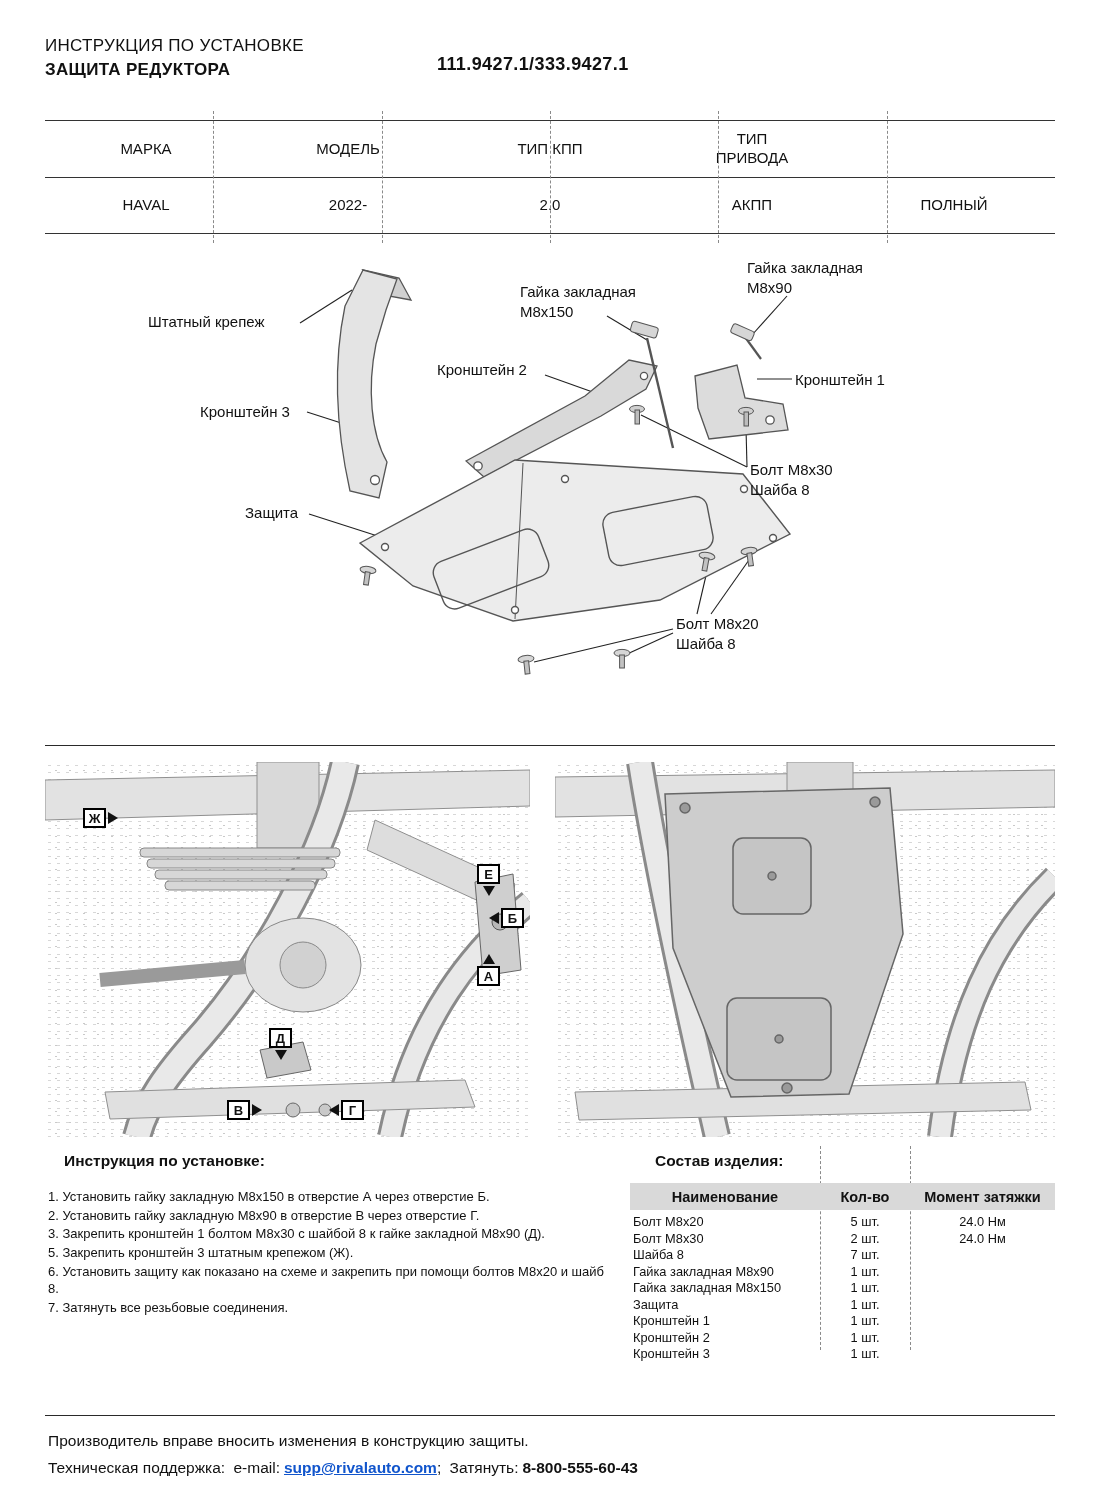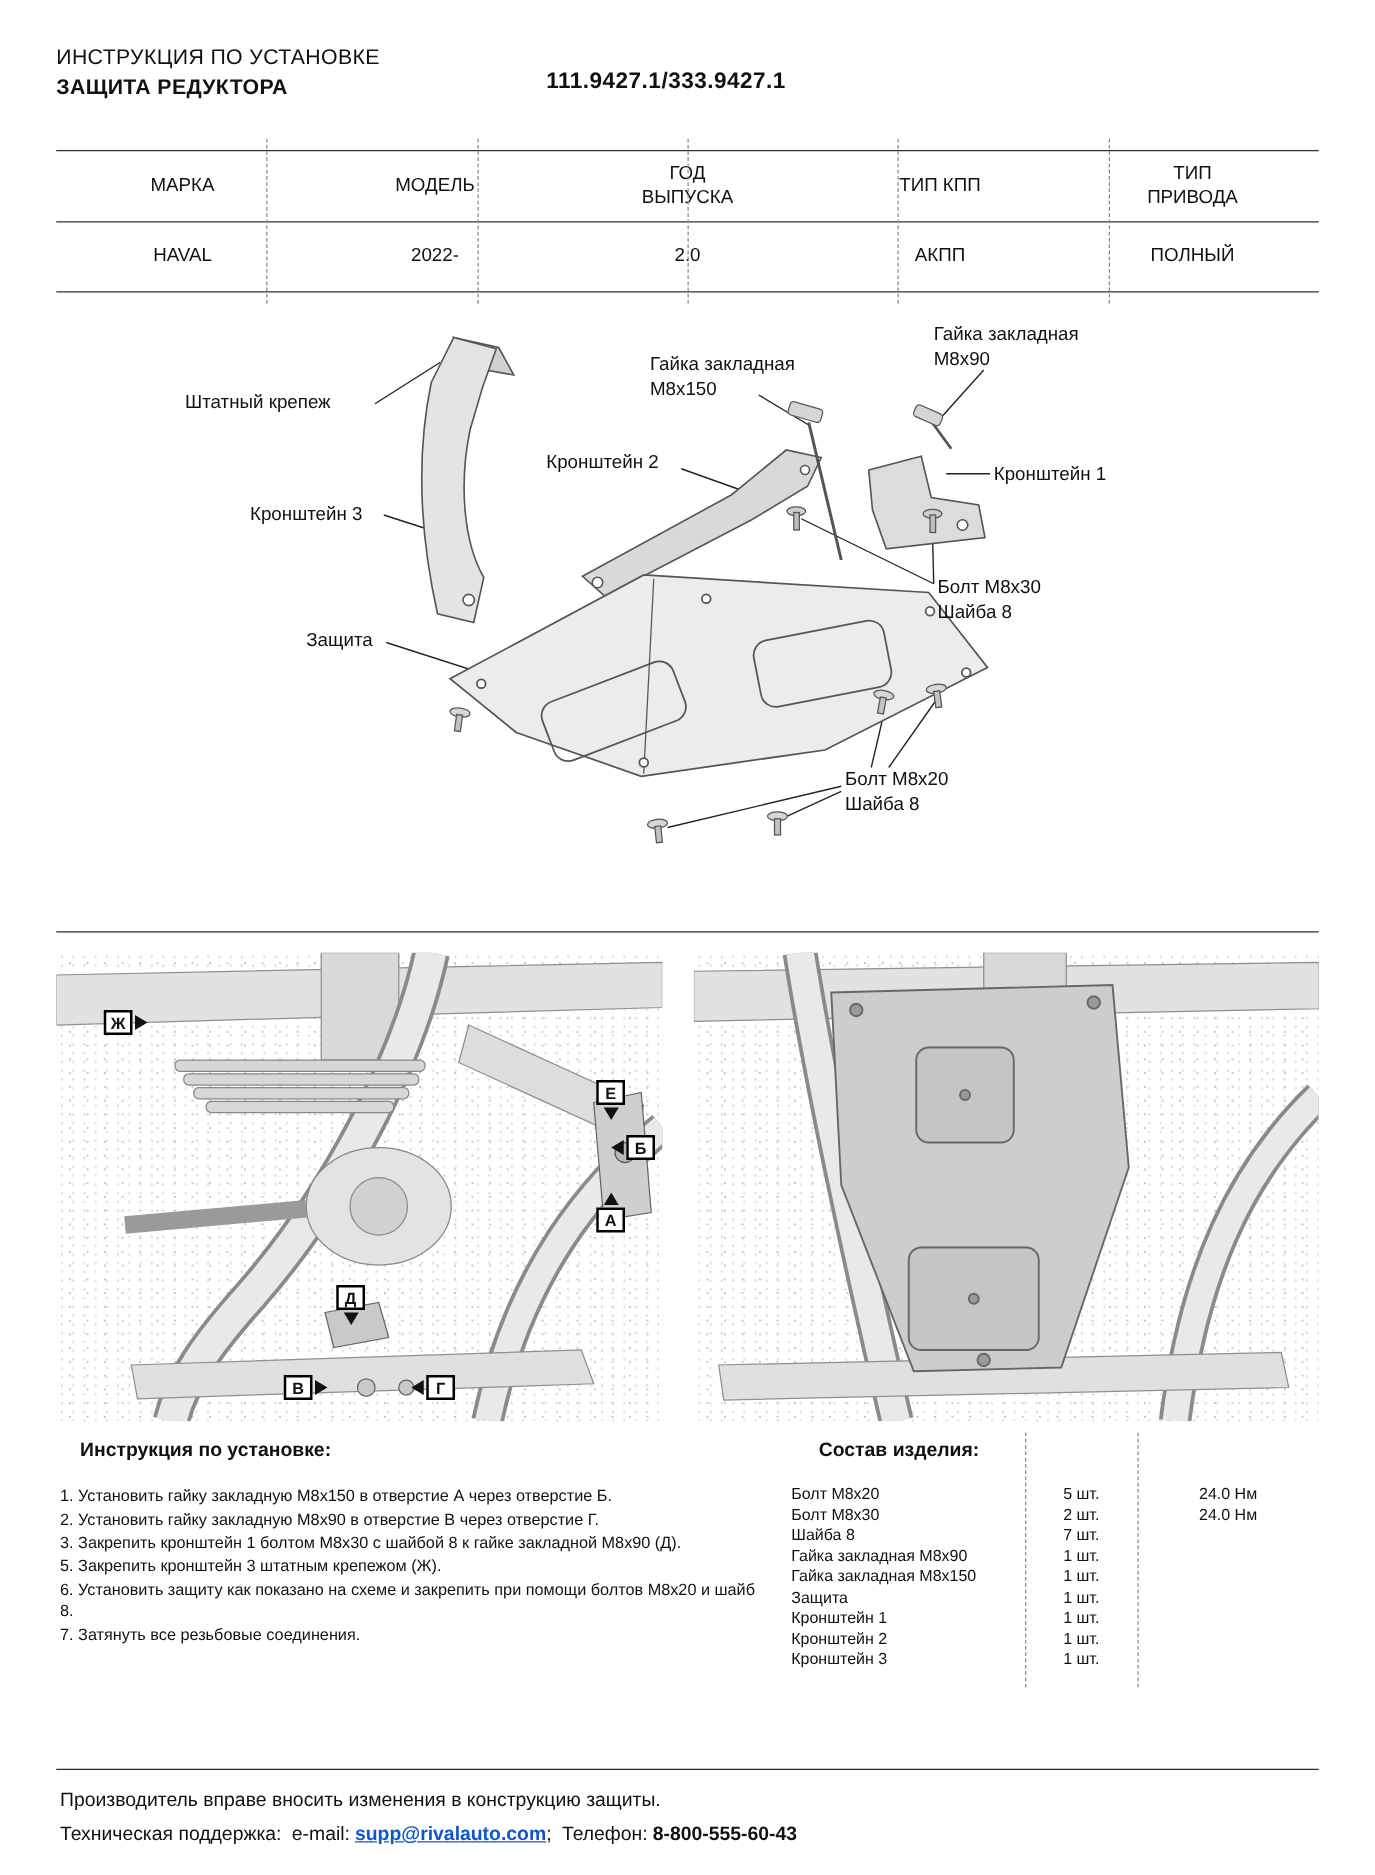--- a/index.html
+++ b/index.html
@@ -80,22 +80,20 @@
 
   <div class="vtable">
     <div class="vline" style="left:16.666%"></div>
     <div class="vline" style="left:33.333%"></div>
     <div class="vline" style="left:50%"></div>
     <div class="vline" style="left:66.666%"></div>
     <div class="vline" style="left:83.333%"></div>
     <div class="vrow head">
       <div class="vcell">МАРКА</div>
       <div class="vcell">МОДЕЛЬ</div>
-      <div class="vcell">ГОД
-ВЫПУСКА</div>
       <div class="vcell">ТИП КПП</div>
       <div class="vcell">ТИП
 ПРИВОДА</div>
     </div>
     <div class="vrow body">
       <div class="vcell">HAVAL</div>
       <div class="vcell">2022-</div>
       <div class="vcell">2.0</div>
       <div class="vcell">АКПП</div>
       <div class="vcell">ПОЛНЫЙ</div>
@@ -298,20 +296,25 @@
     <div class="step">3. Закрепить кронштейн 1 болтом М8х30 с шайбой 8 к гайке закладной М8х90 (Д).</div>
     <div class="step">5. Закрепить кронштейн 3 штатным крепежом (Ж).</div>
     <div class="step">6. Установить защиту как показано на схеме и закрепить при помощи болтов М8х20 и шайб 8.</div>
     <div class="step">7. Затянуть все резьбовые соединения.</div>
   </div>
 
   <div class="sec-title" style="left:655px;top:1152px">Состав изделия:</div>
   <div class="pline" style="left:820px;top:1146px;height:204px"></div>
   <div class="pline" style="left:910px;top:1146px;height:204px"></div>
   <div class="ptable">
+    <div class="phead">
+      <div>Наименование</div>
+      <div>Кол-во</div>
+      <div>Момент затяжки</div>
+    </div>
     <div class="pbody">
       <div class="prow">
           <div class="pname">Болт М8х20</div>
           <div class="pqty">5 шт.</div>
           <div class="ptq">24.0 Нм</div>
         </div>
       <div class="prow">
           <div class="pname">Болт М8х30</div>
           <div class="pqty">2 шт.</div>
           <div class="ptq">24.0 Нм</div>
@@ -352,16 +355,16 @@
           <div class="ptq"></div>
         </div>
     </div>
   </div>
 
   <div class="rule" style="top:1415px"></div>
   <div class="foot-line1">Производитель вправе вносить изменения в конструкцию защиты.</div>
   <div class="foot-line2">
     <span>Техническая поддержка:</span>
     <span>e-mail:</span><a class="email-link">supp@rivalauto.com</a><span>;</span>
-    <span>Телефон:</span><span class="bold">8-800-555-60-43</span>
+    <span>Затянуть:</span><span class="bold">8-800-555-60-43</span>
   </div>
 
 </div>
 
 </body></html>

